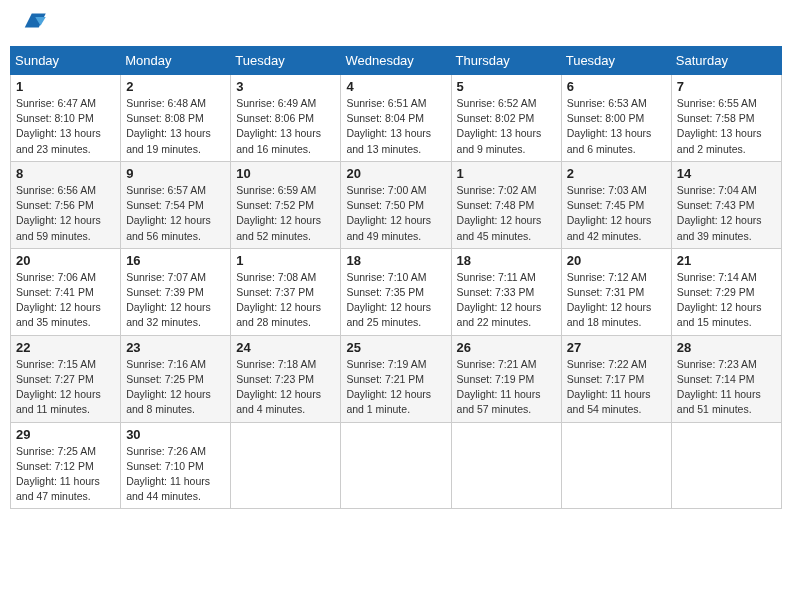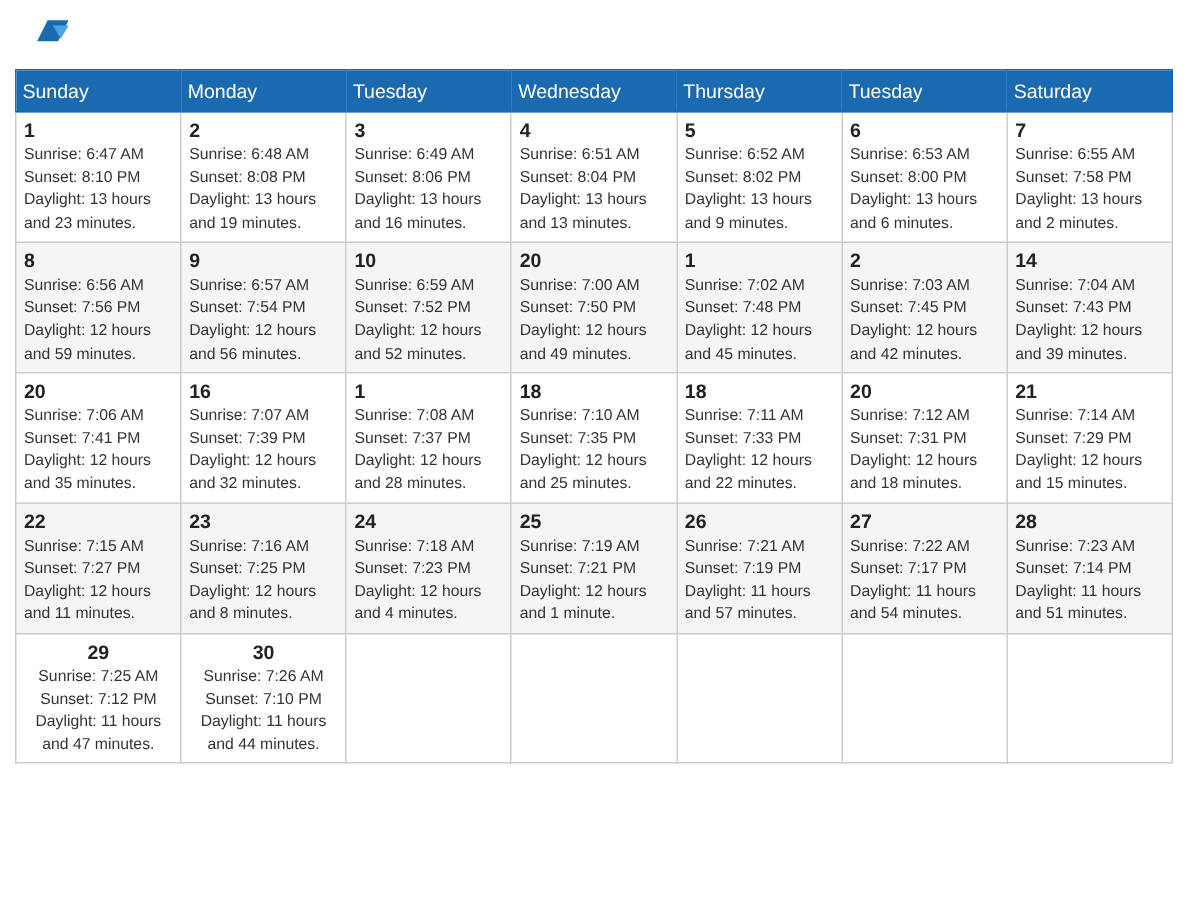--- a/index.html
+++ b/index.html
@@ -82,21 +82,20 @@
     .day-info {
       font-size: 10.5px;
       color: #333;
       line-height: 1.45;
     }
     .empty-cell {
       background: #fff !important;
     }
     .last-row td {
       min-height: 70px;
-      text-align: center;
     }
   </style>
 </head>
 <body>
 
 <div class="header">
   <div class="logo">
     <svg class="logo-icon" viewBox="0 0 36 32">
       <rect x="0" y="0" width="36" height="32" fill="white"></rect>
       <polygon points="20,4 36,4 28,20 12,20" fill="#1a6ab1"></polygon>

